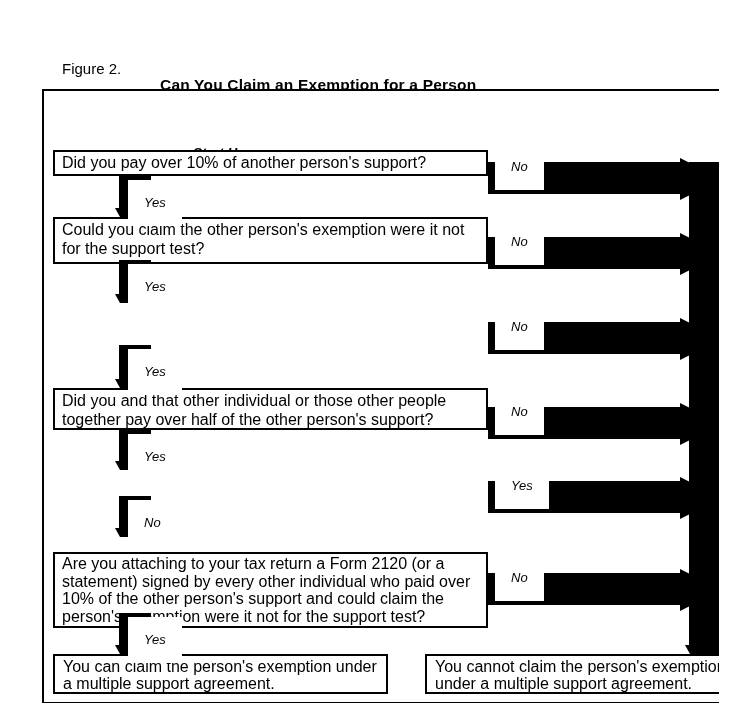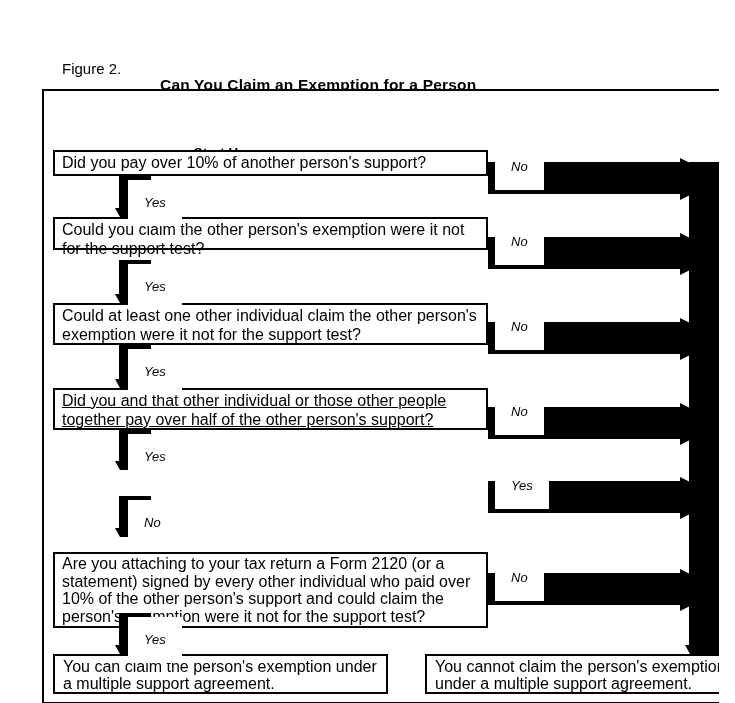--- a/index.html
+++ b/index.html
@@ -76,23 +76,22 @@
   <div class="fig-title">
     <div>Can You Claim an Exemption for a Person</div>
   </div>
 
   <div class="frame"></div>
 
 
   <div class="start-here">Start Here</div>
 
   <div class="qbox" style="top:118px;height:26px;">Did you pay over 10% of another person's support?</div>
-  <div class="qbox" style="top:185px;height:33px;">Could you claim the other person's exemption were it not for the support test?</div>
-  <div class="qbox" style="top:271px;height:42px;">Could at least one other individual claim the other person's exemption were it not for the support test?</div>
-  <div class="qbox" style="top:356px;height:42px;text-decoration:underline;">Did you and that other individual or those other people together pay over half of the other person's support?</div>
+  <div class="qbox" style="top:185px;height:47px;">Could you claim the other person's exemption were it not for the support test?</div>
+  <div class="qbox" style="top:356px;height:42px;">Did you and that other individual or those other people together pay over half of the other person's support?</div>
   <div class="qbox box-tall" style="top:520px;height:76px;">Are you attaching to your tax return a Form 2120 (or a statement) signed by every other individual who paid over 10% of the other person's support and could claim the person's exemption were it not for the support test?</div>
 
   <div class="tbox" style="top:622px;height:40px;">You can claim the person's exemption under a multiple support agreement.</div>
   <div class="tbox" style="left:393px;top:622px;height:40px;width:332px;">You cannot claim the person's exemption under a multiple support agreement.</div>
 
   <div class="vline" style="left:87px;top:144px;height:33px;"></div>
   <div class="ah-down" style="left:83px;top:176px;"></div>
 
   <div class="vline" style="left:87px;top:228px;height:35px;"></div>
   <div class="ah-down" style="left:83px;top:262px;"></div>

